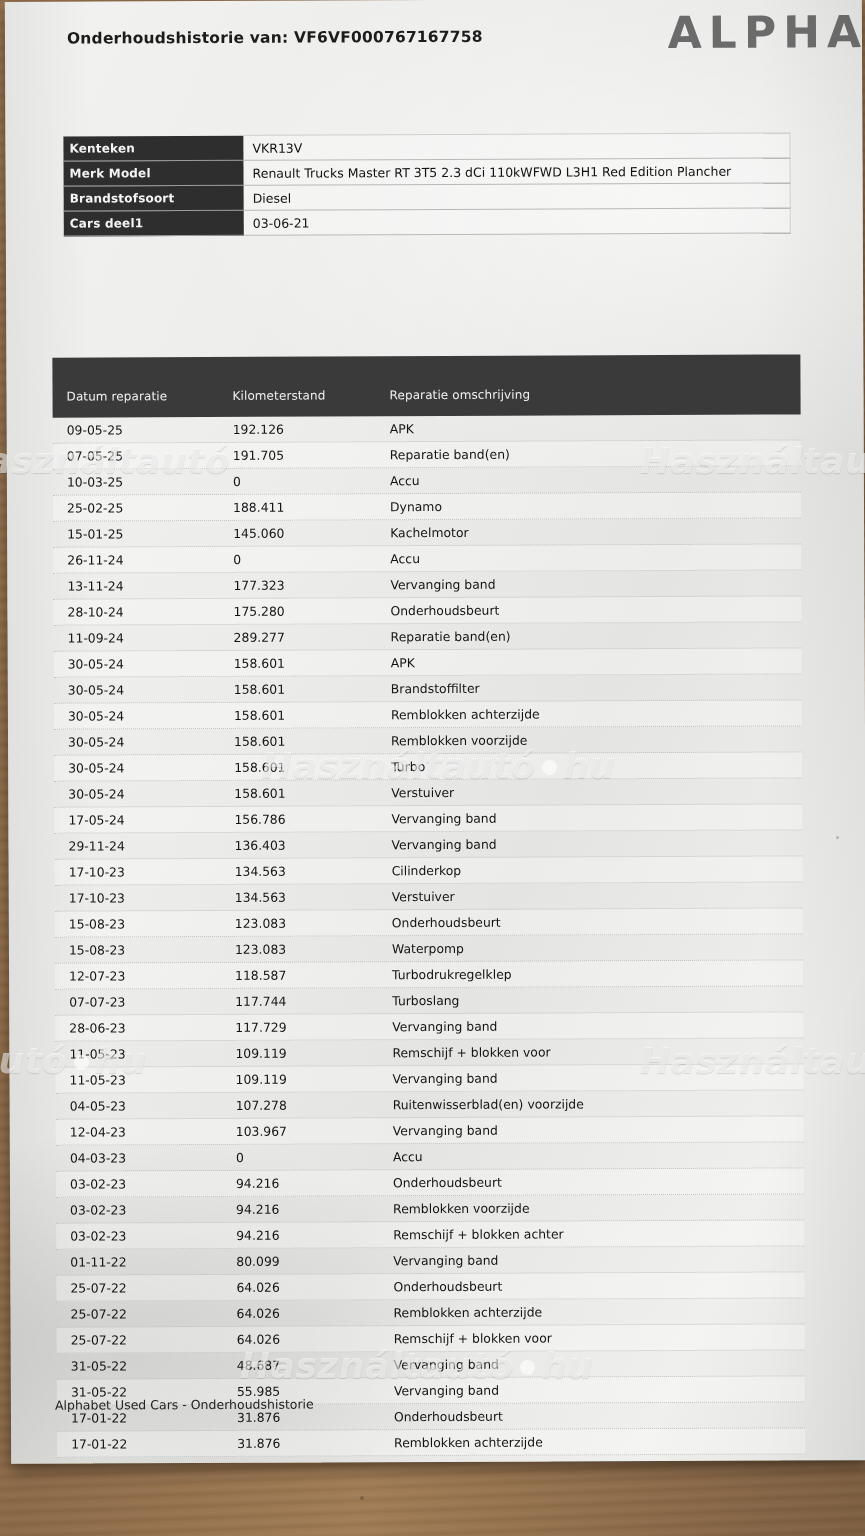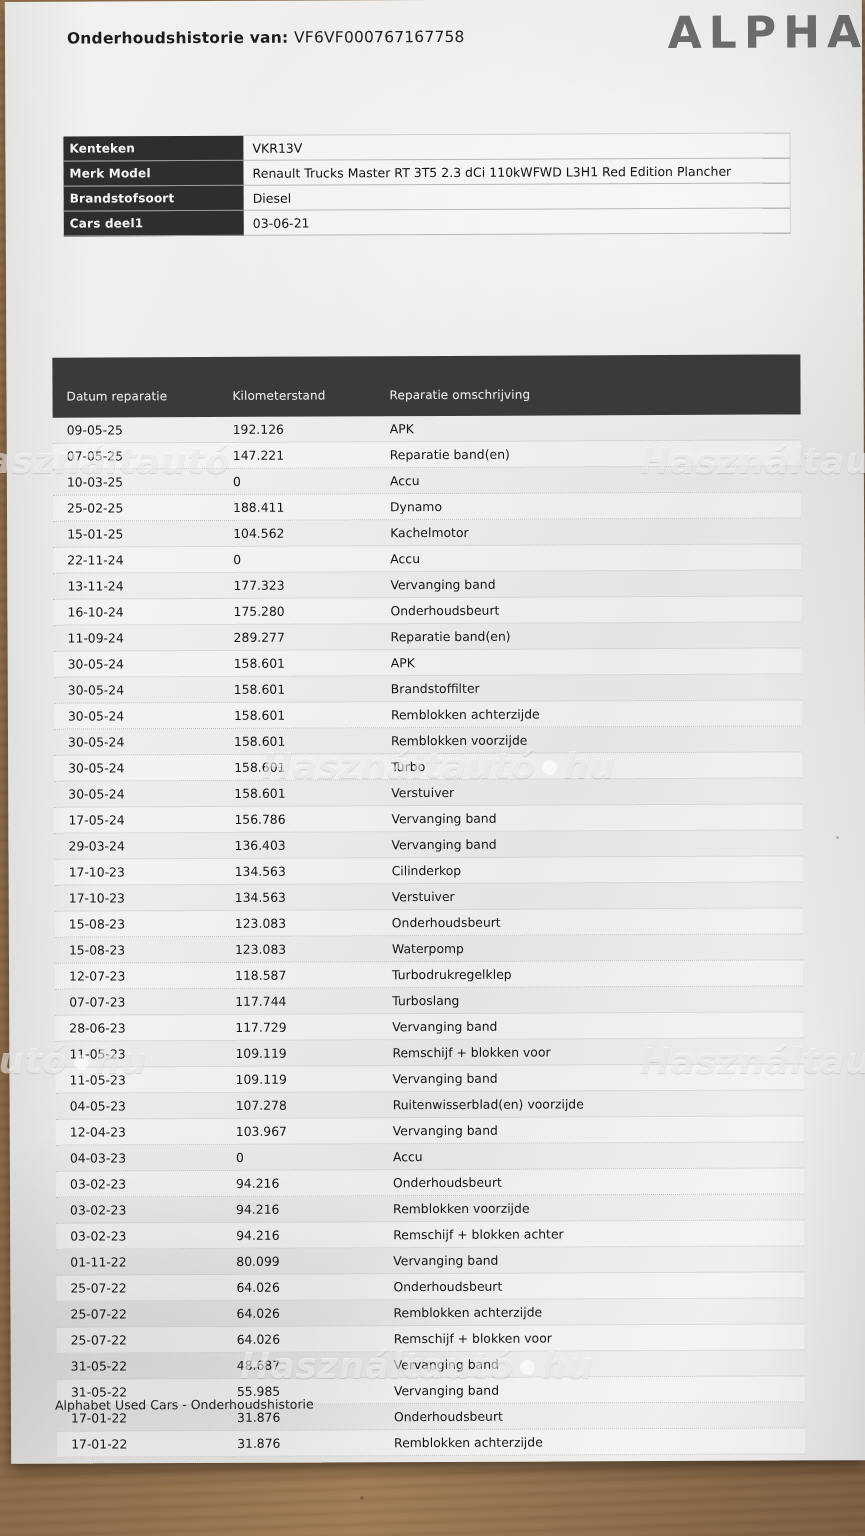--- a/index.html
+++ b/index.html
@@ -59,21 +59,21 @@
     position: absolute;
     left: 62px;
     top: 28px;
     font-size: 15.5px;
     font-weight: bold;
     color: #1c1c1c;
     letter-spacing: 0.2px;
     white-space: nowrap;
   }
   .doc-title .vin {
-    font-weight: normal;
+    font-weight: bold;
   }
   .brand-logo {
     position: absolute;
     right: -6px;
     top: 8px;
     font-size: 44px;
     font-weight: bold;
     letter-spacing: 7px;
     color: #555;
     opacity: 0.85;
@@ -244,50 +244,50 @@
         <div class="c3">Reparatie omschrijving</div>
       </div>
       <div id="hist-body">
           <div class="hist-row">
             <div class="c1">09-05-25</div>
             <div class="c2">192.126</div>
             <div class="c3">APK</div>
           </div>
           <div class="hist-row alt">
             <div class="c1">07-05-25</div>
-            <div class="c2">147.221</div>
+            <div class="c2">191.705</div>
             <div class="c3">Reparatie band(en)</div>
           </div>
           <div class="hist-row">
             <div class="c1">10-03-25</div>
             <div class="c2">0</div>
             <div class="c3">Accu</div>
           </div>
           <div class="hist-row alt">
             <div class="c1">25-02-25</div>
             <div class="c2">188.411</div>
             <div class="c3">Dynamo</div>
           </div>
           <div class="hist-row">
             <div class="c1">15-01-25</div>
-            <div class="c2">104.562</div>
+            <div class="c2">145.060</div>
             <div class="c3">Kachelmotor</div>
           </div>
           <div class="hist-row alt">
-            <div class="c1">22-11-24</div>
+            <div class="c1">26-11-24</div>
             <div class="c2">0</div>
             <div class="c3">Accu</div>
           </div>
           <div class="hist-row">
             <div class="c1">13-11-24</div>
             <div class="c2">177.323</div>
             <div class="c3">Vervanging band</div>
           </div>
           <div class="hist-row alt">
-            <div class="c1">16-10-24</div>
+            <div class="c1">28-10-24</div>
             <div class="c2">175.280</div>
             <div class="c3">Onderhoudsbeurt</div>
           </div>
           <div class="hist-row">
             <div class="c1">11-09-24</div>
             <div class="c2">289.277</div>
             <div class="c3">Reparatie band(en)</div>
           </div>
           <div class="hist-row alt">
             <div class="c1">30-05-24</div>
@@ -318,21 +318,21 @@
             <div class="c1">30-05-24</div>
             <div class="c2">158.601</div>
             <div class="c3">Verstuiver</div>
           </div>
           <div class="hist-row alt">
             <div class="c1">17-05-24</div>
             <div class="c2">156.786</div>
             <div class="c3">Vervanging band</div>
           </div>
           <div class="hist-row">
-            <div class="c1">29-03-24</div>
+            <div class="c1">29-11-24</div>
             <div class="c2">136.403</div>
             <div class="c3">Vervanging band</div>
           </div>
           <div class="hist-row alt">
             <div class="c1">17-10-23</div>
             <div class="c2">134.563</div>
             <div class="c3">Cilinderkop</div>
           </div>
           <div class="hist-row">
             <div class="c1">17-10-23</div>

